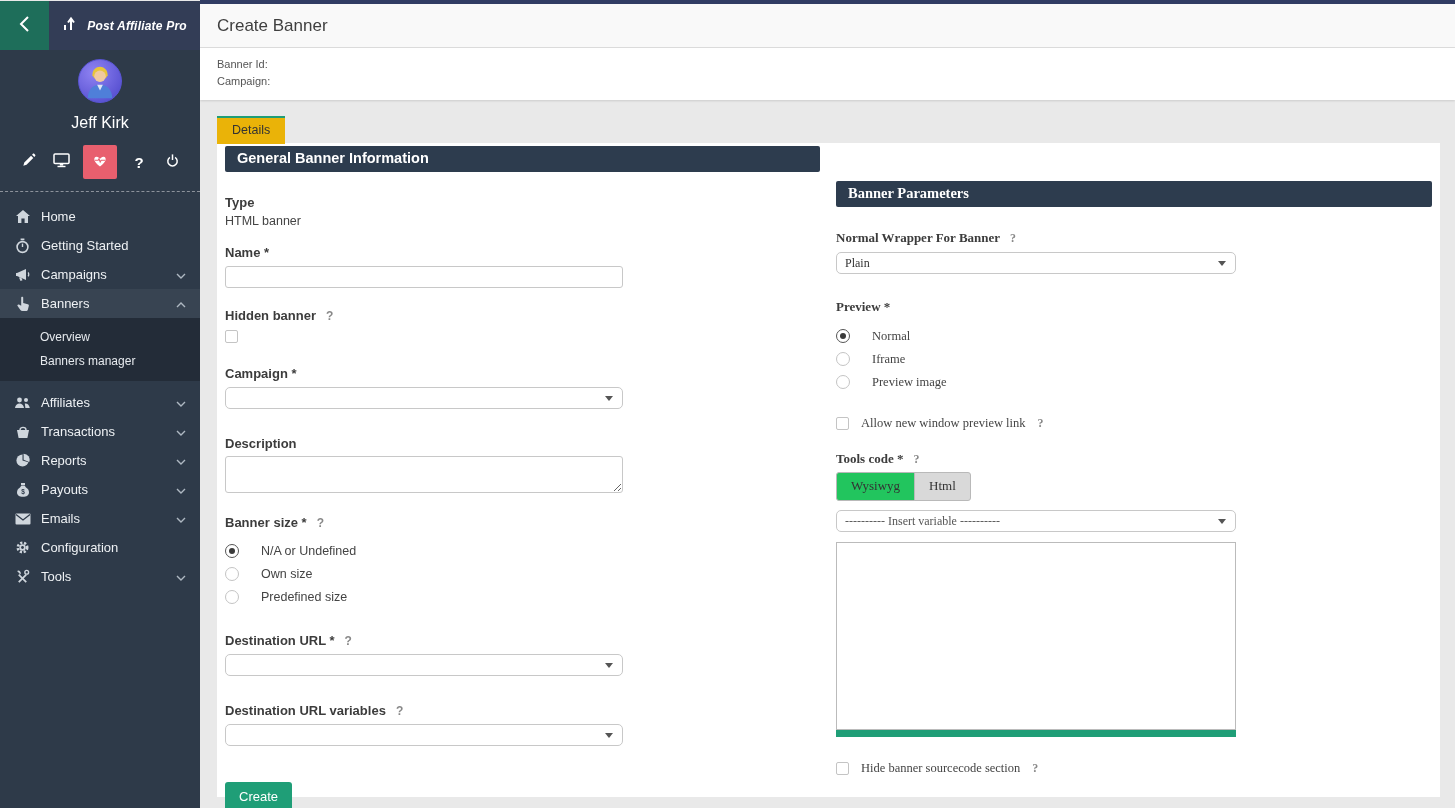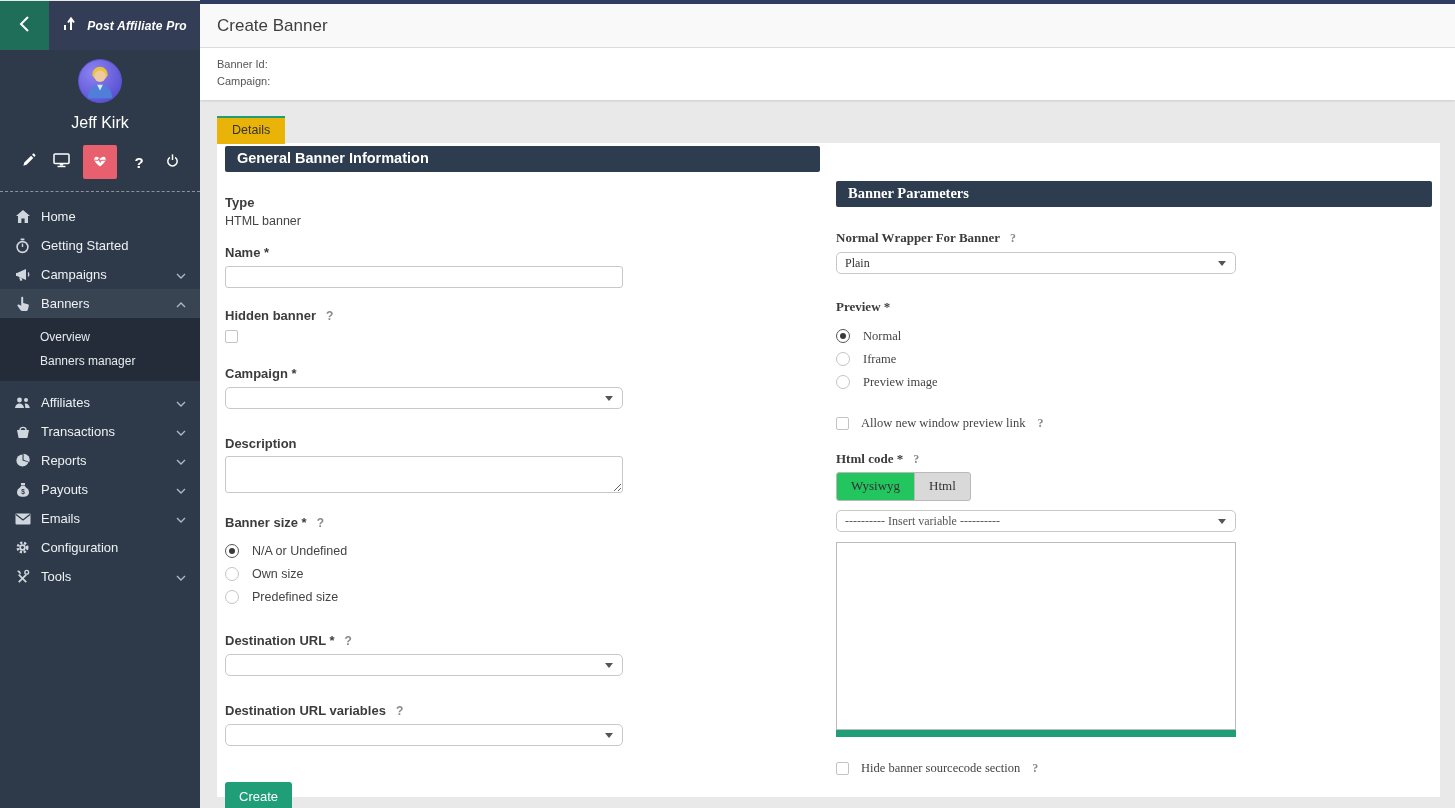--- a/index.html
+++ b/index.html
@@ -41,21 +41,21 @@
 
   .field-label { font-size:13px; font-weight:bold; color:#3c3c3c; }
   .field-value { font-size:12.5px; color:#444; margin-top:4px; }
   .help { color:#888; font-weight:bold; font-size:12px; margin-left:10px; }
   input.text { width:398px; height:22px; border:1px solid #c8c8c8; border-radius:3px; margin-top:6px; padding:0 7px; font-size:12px; font-family:inherit; }
   textarea.desc { width:398px; height:37px; border:1px solid #c8c8c8; border-radius:3px; margin-top:5px; resize:both; font-family:inherit; }
   .select { position:relative; width:398px; height:22px; border:1px solid #c8c8c8; border-radius:5px; margin-top:6px; font-size:12px; color:#333; line-height:20px; padding-left:8px; background:#fff; cursor:pointer; }
   .select.w400 { width:400px; }
   .select::after { content:''; position:absolute; right:9px; top:8px; border-left:4px solid transparent; border-right:4px solid transparent; border-top:5px solid #555; }
   .select.muted { color:#555; }
-  .radio-row { display:flex; align-items:center; gap:13px; height:23px; font-size:12.5px; color:#444; cursor:pointer; }
+  .radio-row { display:flex; align-items:center; gap:22px; height:23px; font-size:12.5px; color:#444; cursor:pointer; }
   .radio { width:14px; height:14px; border:1px solid #c4c4c4; border-radius:50%; position:relative; background:#fff; flex:0 0 auto; }
   .radio.checked { border-color:#555; }
   .radio.checked::after { content:''; position:absolute; left:3px; top:3px; width:6px; height:6px; border-radius:50%; background:#3a3a3a; }
   .checkbox { width:13px; height:13px; border:1px solid #c4c4c4; border-radius:2px; background:#fff; display:inline-block; flex:0 0 auto; cursor:pointer; }
   .check-row { display:flex; align-items:center; gap:12px; font-size:12.5px; color:#444; }
   .create-btn { background:#1f9e77; color:#fff; font-size:13px; padding:7px 14px; border:none; border-radius:3px; margin-top:36px; cursor:pointer; font-family:inherit; }
   .mode-group { margin-top:5px; display:inline-flex; }
   .mode-btn { font-size:13px; color:#333; padding:5px 14px 6px; border:1px solid #b9b9b9; background:#22c55e; cursor:pointer; font-family:inherit; }
   .mode-btn:first-child { border-radius:3px 0 0 3px; }
   .mode-btn:last-child { border-radius:0 3px 3px 0; margin-left:-1px; }
@@ -363,21 +363,21 @@
         <span>Preview image</span>
       </div>
 
       <div class="check-row mt22">
         <span class="checkbox"></span>
         <span>Allow new window preview link</span>
         <span class="help" style="margin-left:0">?</span>
       </div>
 
       <div class="field-label mt20">
-        <span>Html code *</span><span class="help">?</span>
+        <span>Tools code *</span><span class="help">?</span>
       </div>
       <div class="mode-group">
         <button class="mode-btn">Wysiwyg</button>
         <button class="mode-btn selected">Html</button>
       </div>
 
       <div class="select w400 muted mt9"><span>---------- Insert variable ----------</span></div>
 
       <textarea class="html-code" style=""></textarea>
       <div class="editor-bar"></div>

